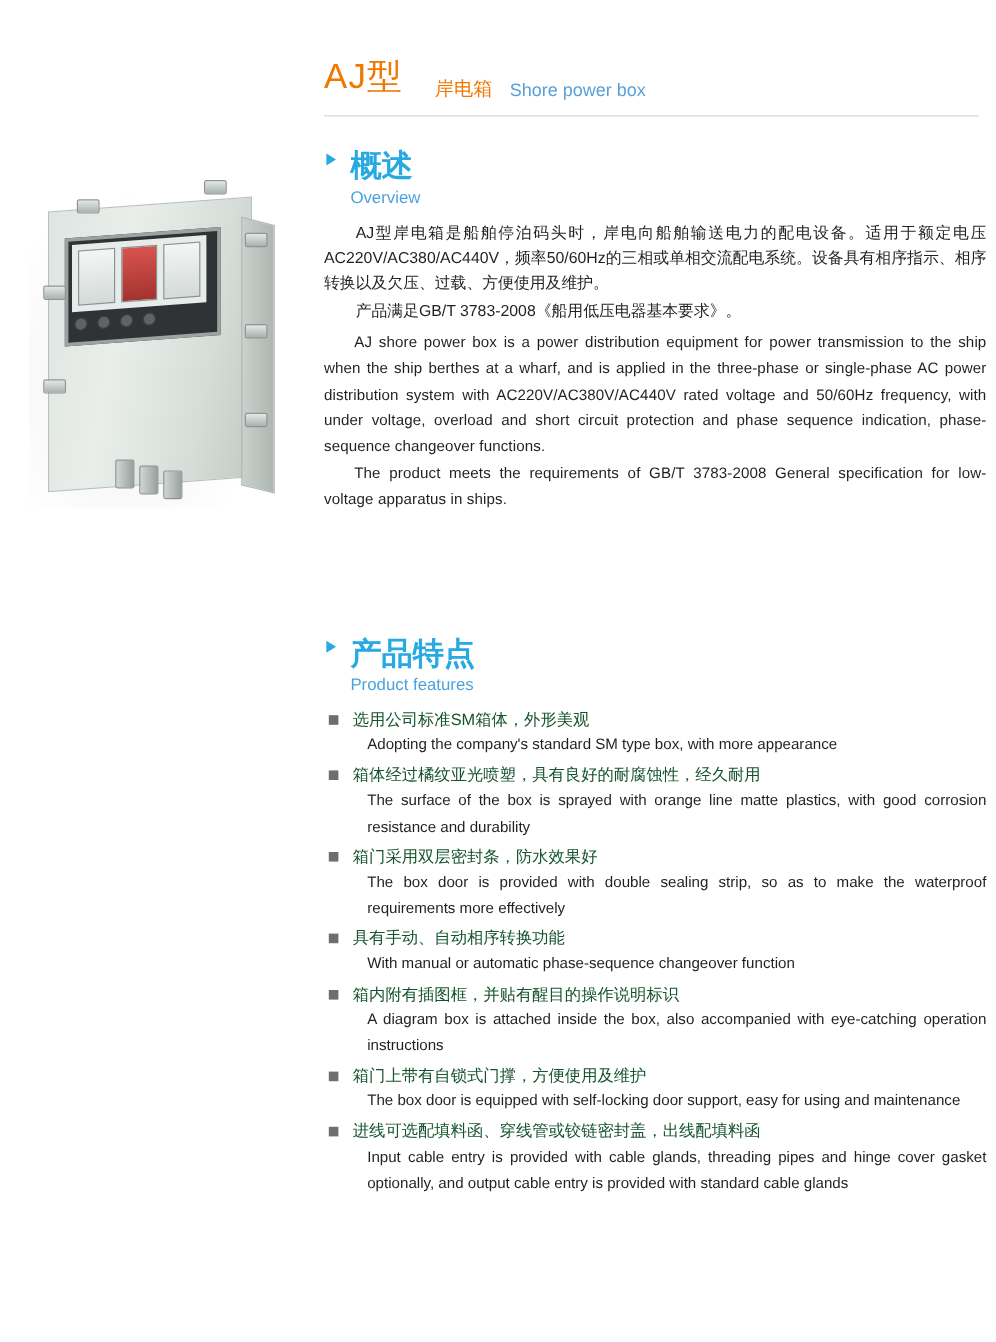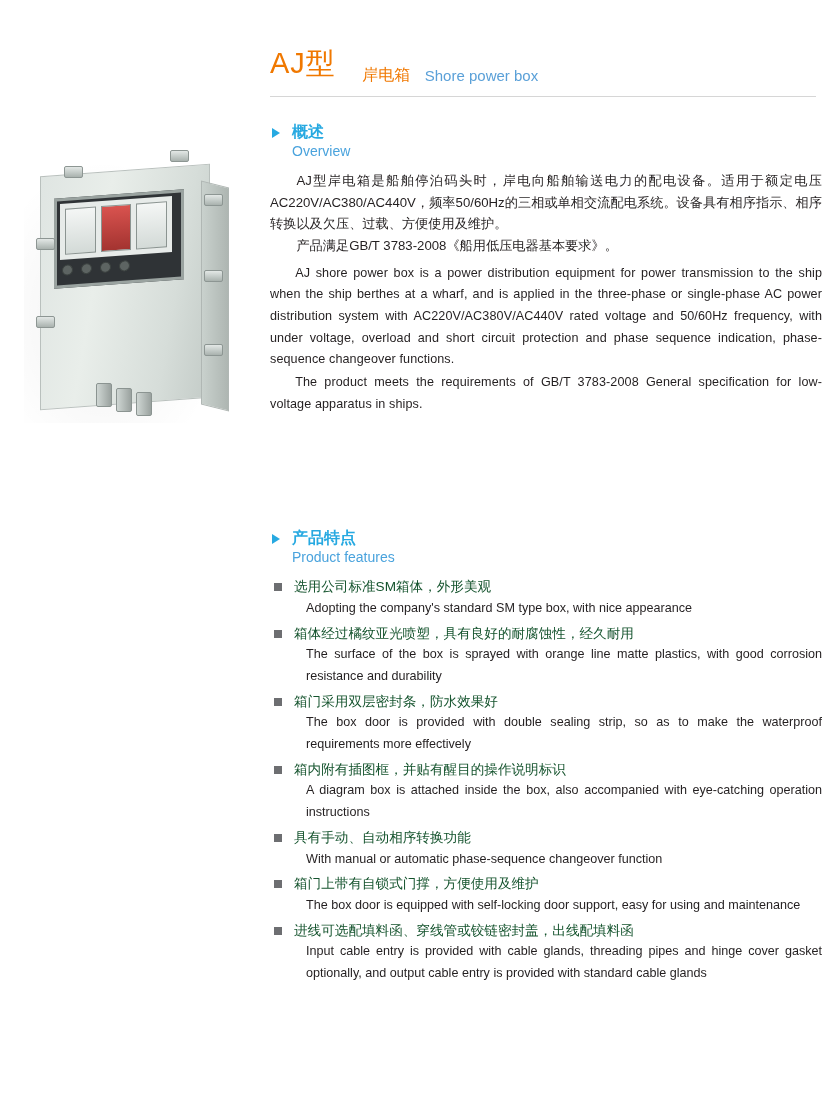--- a/index.html
+++ b/index.html
@@ -192,21 +192,21 @@
     position: absolute;
     left: 2px;
     top: 6px;
     width: 0;
     height: 0;
     border-left: 8px solid #27a9e1;
     border-top: 5px solid transparent;
     border-bottom: 5px solid transparent;
   }
   .sec-cn {
-    font-size: 16px;
+    font-size: 26px;
     color: #27a9e1;
     font-weight: bold;
     line-height: 1.25;
   }
   .sec-en {
     font-size: 14px;
     color: #4aa3dd;
     line-height: 1.3;
   }
   .para {
@@ -314,44 +314,44 @@
     <div class="section" style="top:528px;">
       <div class="sec-head">
         <span class="sec-arrow"></span>
         <div class="sec-cn">产品特点</div>
         <div class="sec-en">Product features</div>
       </div>
       <ul class="feature-list">
         <li class="feature">
           <span class="bullet"></span>
           <div class="feat-cn">选用公司标准SM箱体，外形美观</div>
-          <div class="feat-en">Adopting the company's standard SM type box, with nice appearance</div>
+          <div class="feat-en">Adopting the company's standard SM type box, with more appearance</div>
         </li>
         <li class="feature">
           <span class="bullet"></span>
           <div class="feat-cn">箱体经过橘纹亚光喷塑，具有良好的耐腐蚀性，经久耐用</div>
           <div class="feat-en">The surface of the box is sprayed with orange line matte plastics, with good corrosion resistance and durability</div>
         </li>
         <li class="feature">
           <span class="bullet"></span>
           <div class="feat-cn">箱门采用双层密封条，防水效果好</div>
           <div class="feat-en">The box door is provided with double sealing strip, so as to make the waterproof requirements more effectively</div>
         </li>
         <li class="feature">
           <span class="bullet"></span>
+          <div class="feat-cn">具有手动、自动相序转换功能</div>
+          <div class="feat-en">With manual or automatic phase-sequence changeover function</div>
+        </li>
+        <li class="feature">
+          <span class="bullet"></span>
           <div class="feat-cn">箱内附有插图框，并贴有醒目的操作说明标识</div>
           <div class="feat-en">A diagram box is attached inside the box, also accompanied with eye-catching operation instructions</div>
         </li>
         <li class="feature">
           <span class="bullet"></span>
-          <div class="feat-cn">具有手动、自动相序转换功能</div>
-          <div class="feat-en">With manual or automatic phase-sequence changeover function</div>
-        </li>
-        <li class="feature">
-          <span class="bullet"></span>
           <div class="feat-cn">箱门上带有自锁式门撑，方便使用及维护</div>
           <div class="feat-en">The box door is equipped with self-locking door support, easy for using and maintenance</div>
         </li>
         <li class="feature">
           <span class="bullet"></span>
           <div class="feat-cn">进线可选配填料函、穿线管或铰链密封盖，出线配填料函</div>
           <div class="feat-en">Input cable entry is provided with cable glands, threading pipes and hinge cover gasket optionally, and output cable entry is provided with standard cable glands</div>
         </li>
       </ul>
     </div>

